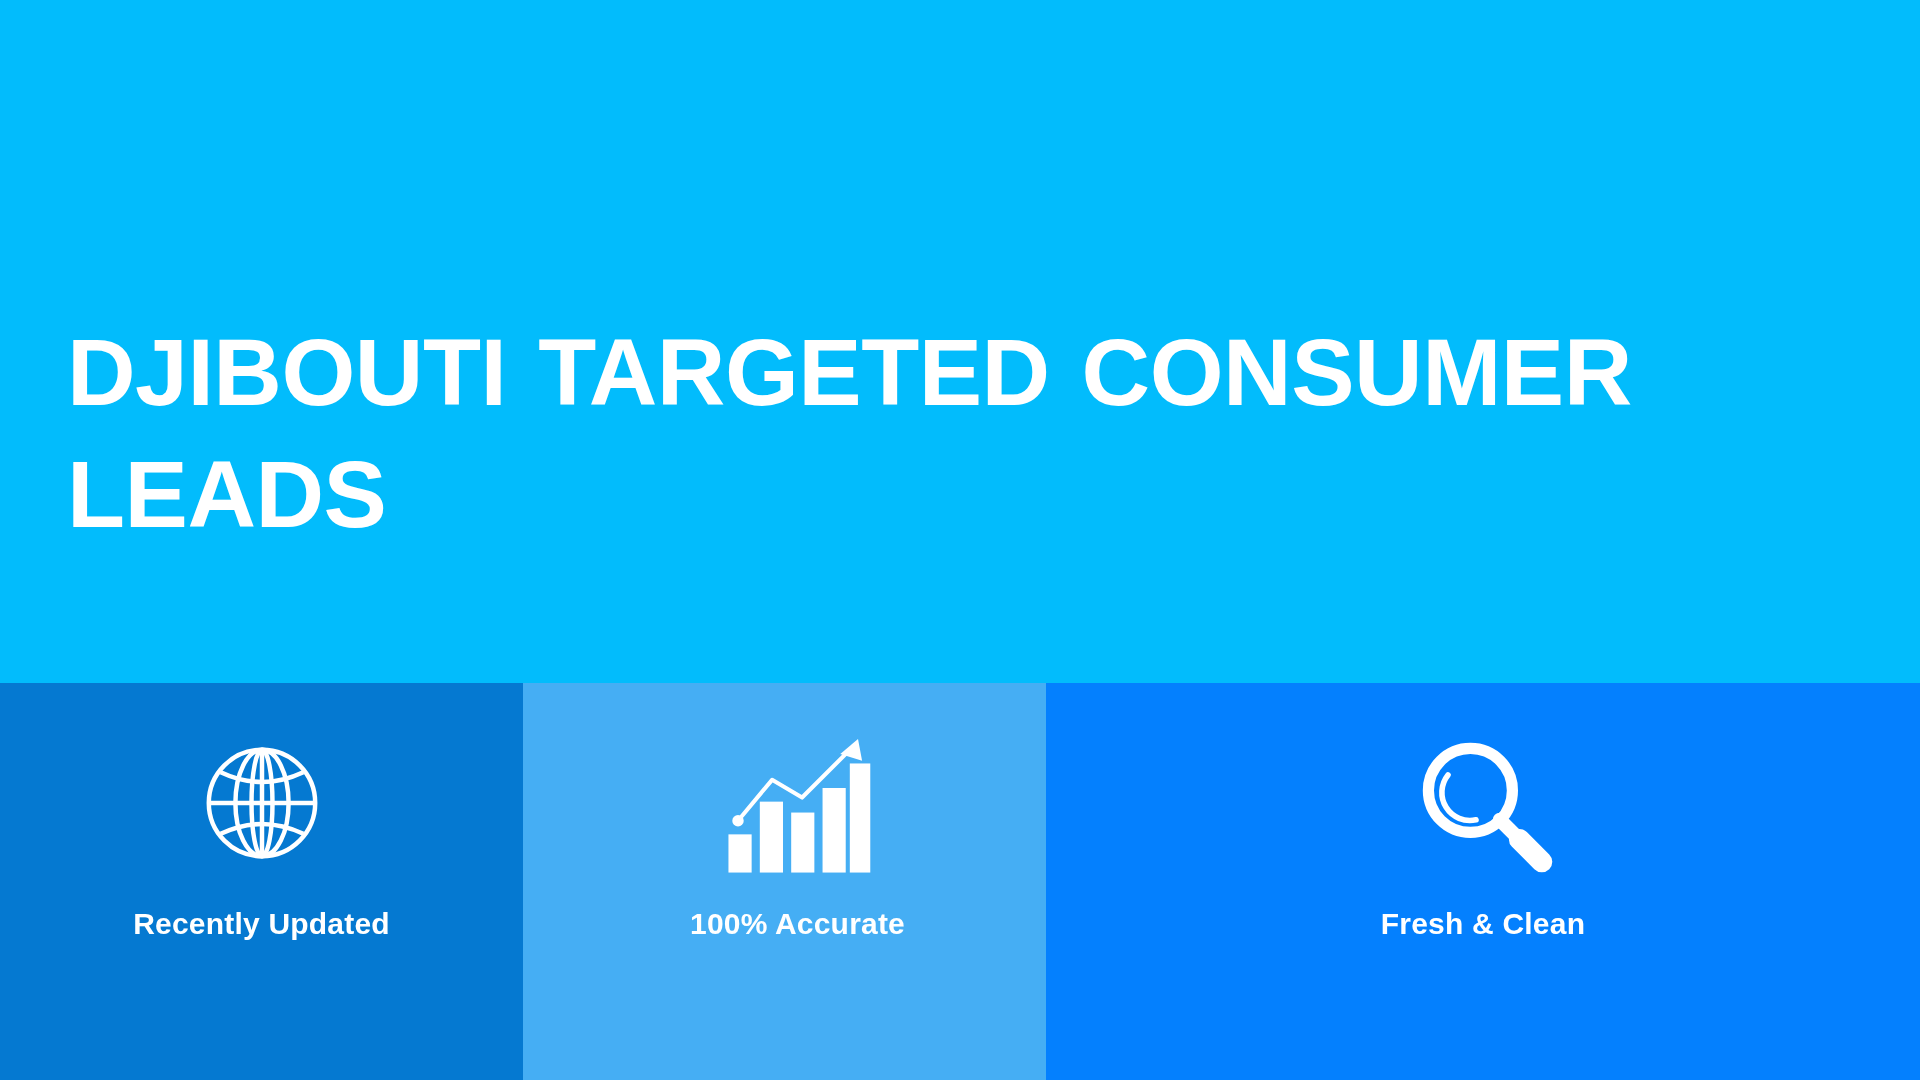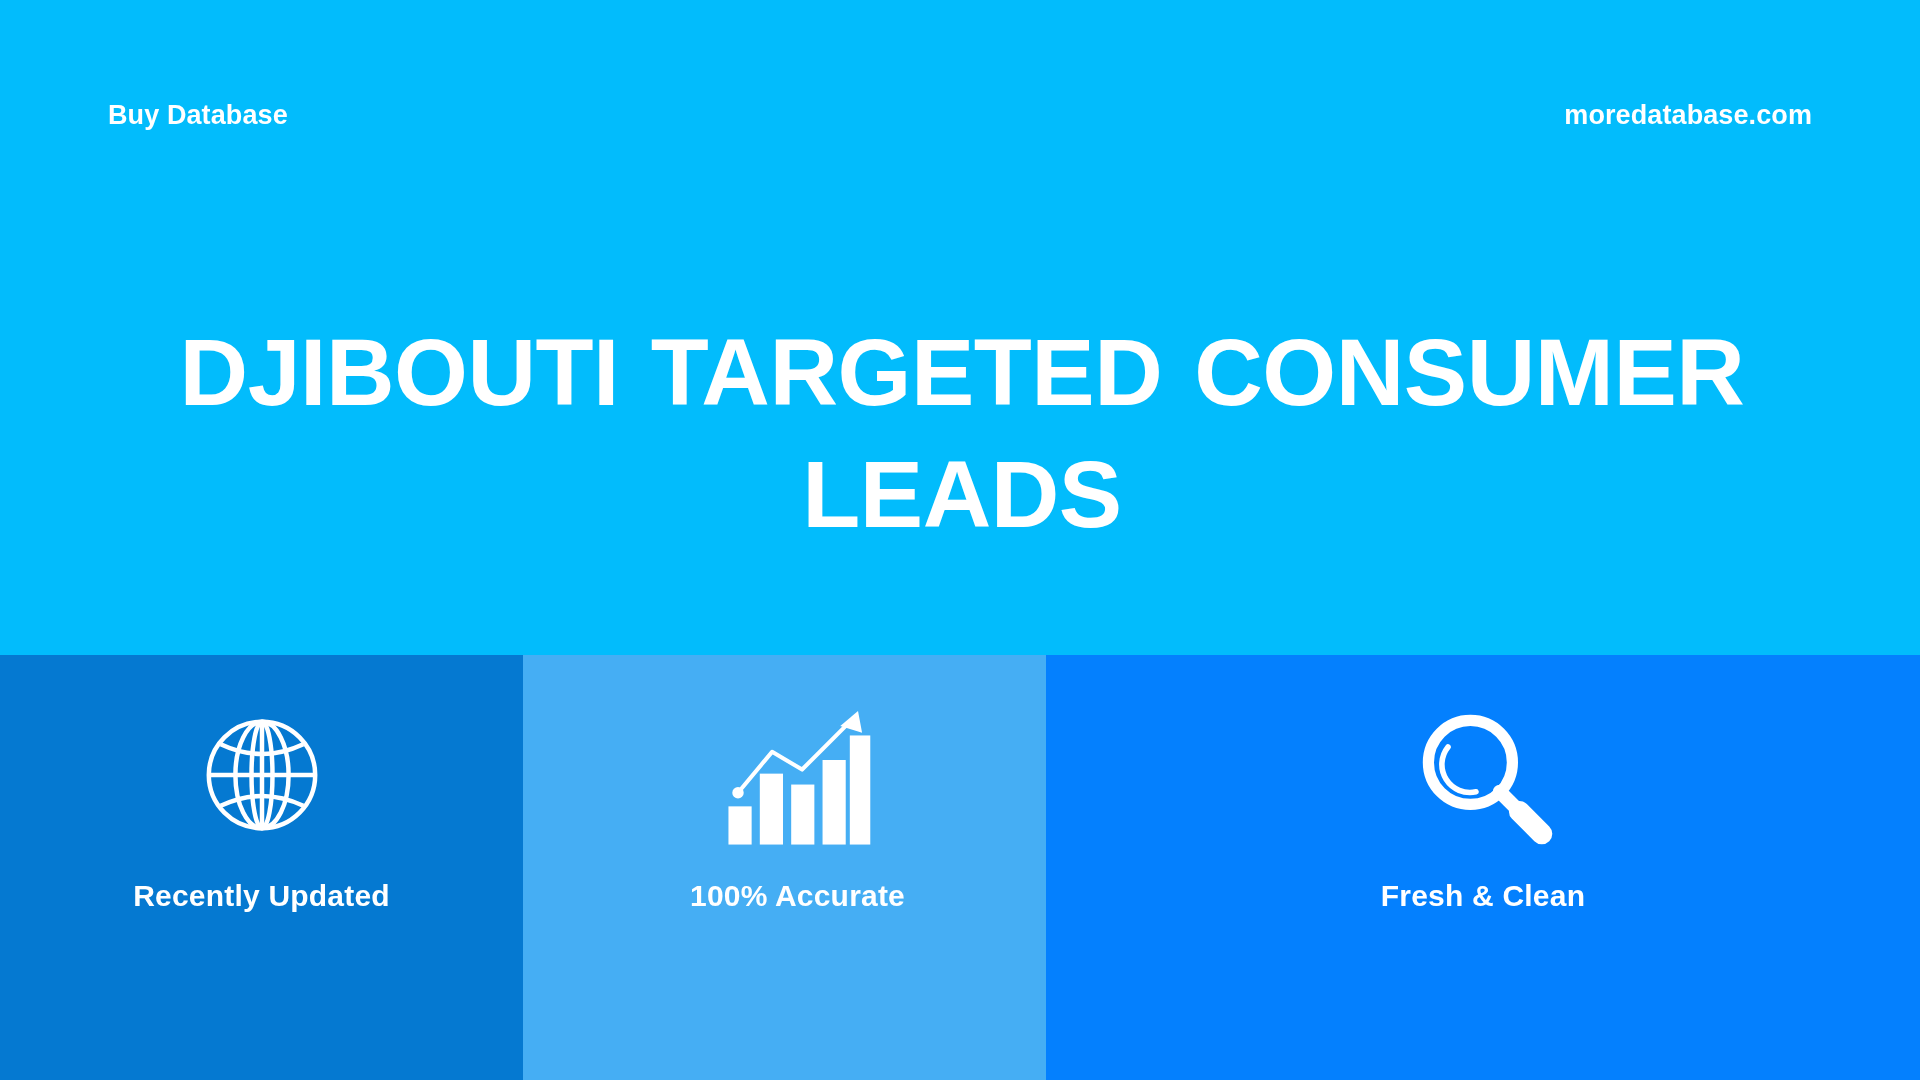--- a/index.html
+++ b/index.html
@@ -33,39 +33,40 @@
   }
   .brand-left, .brand-right {
     color:#ffffff;
     font-size:27px;
     font-weight:bold;
     letter-spacing:0.1px;
     white-space:nowrap;
   }
   .hero-title-wrap {
     position:absolute;
-    top:312px; left:4px; right:0;
+    top:312px; left:17px; right:0;
     padding:0 50px;
-    text-align:center;
+    text-align:left;
   }
   .hero-title {
     color:#ffffff;
     font-size:95px;
     line-height:1.28;
     font-weight:bold;
     letter-spacing:-0.5px;
     text-transform:uppercase;
     word-spacing:6px;
   }
 
   
   .features {
     flex:1 1 auto;
     display:flex;
     height:425px;
+    margin-top:28px;
   }
   .panel {
     display:flex;
     flex-direction:column;
     align-items:center;
     justify-content:flex-start;
     position:relative;
   }
   .panel-1 { width:523px;  background:#0579d1; }
   .panel-2 { width:523px;  background:#45aef4;padding-left:26px; }
@@ -90,24 +91,20 @@
     white-space:nowrap;
   }
 </style>
 </head>
 <body style="background: rgb(2, 188, 252);">
 
 <div class="banner">
 
   <section class="hero" style="background: rgb(2, 188, 252);">
 
-    <div class="hero-topbar">
-      <div class="brand-left">Buy Database</div>
-      <div class="brand-right">moredatabase.com</div>
-    </div>
 
     <div class="hero-title-wrap">
       <h1 class="hero-title">DJIBOUTI TARGETED CONSUMER LEADS</h1>
     </div>
 
   </section>
 
   <section class="features">
 
     <div class="panel panel-1" style="background: rgb(5, 121, 209);">

